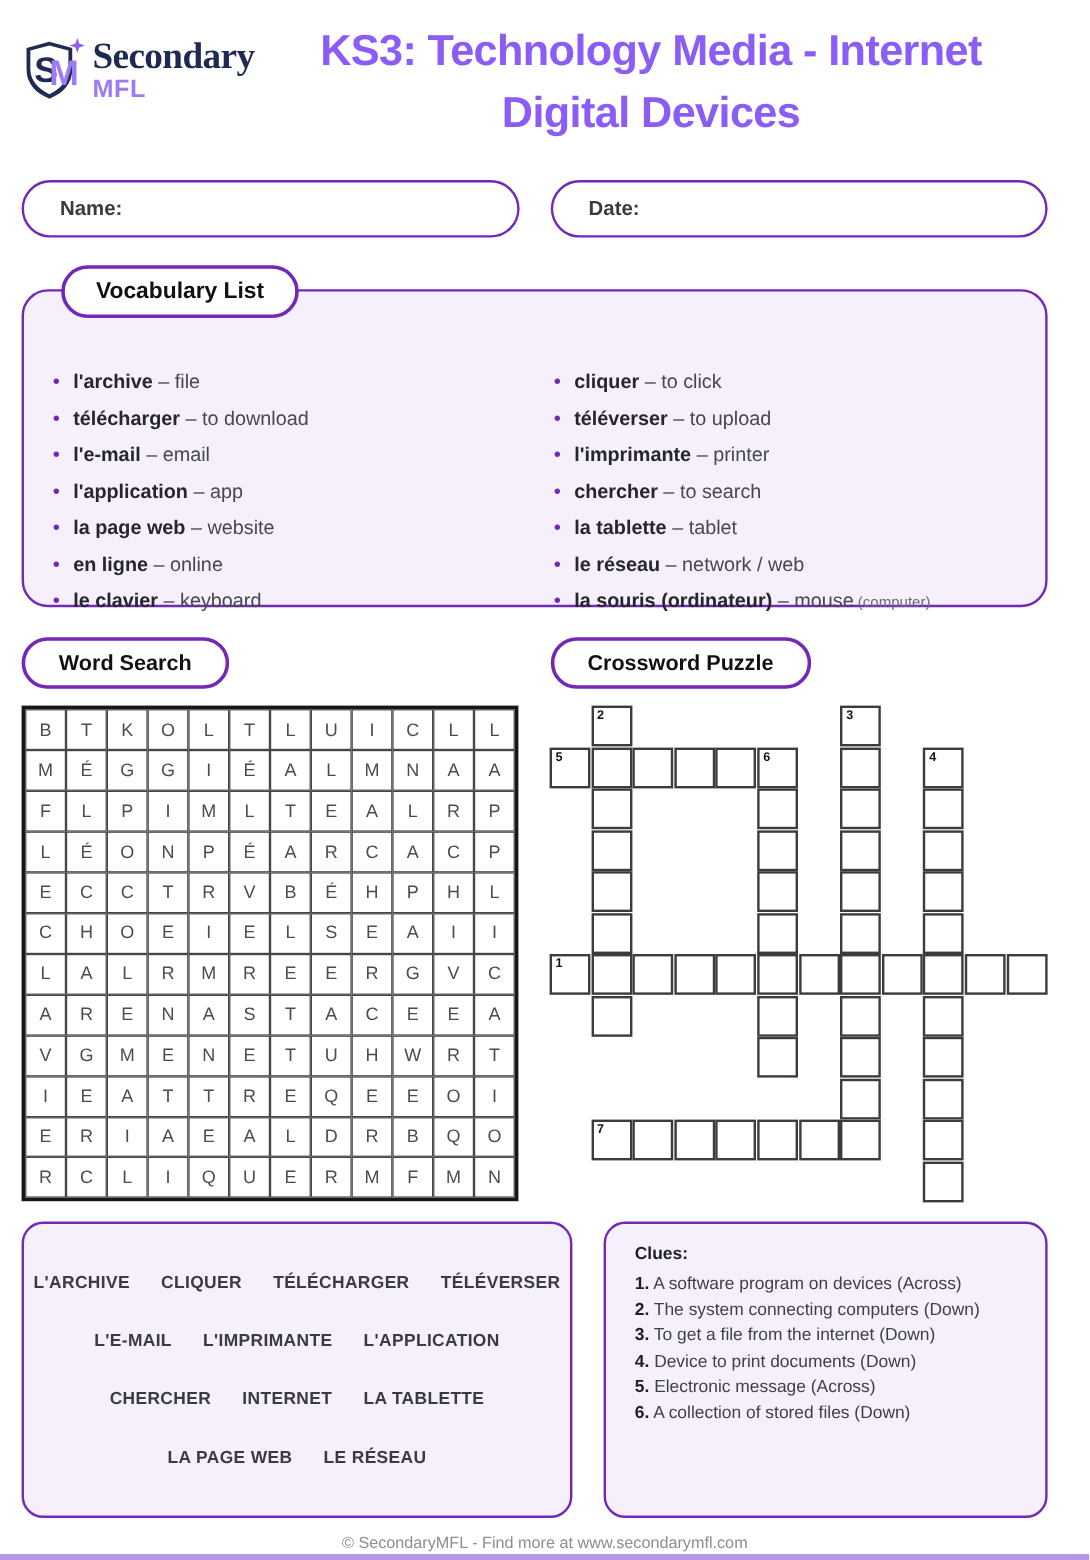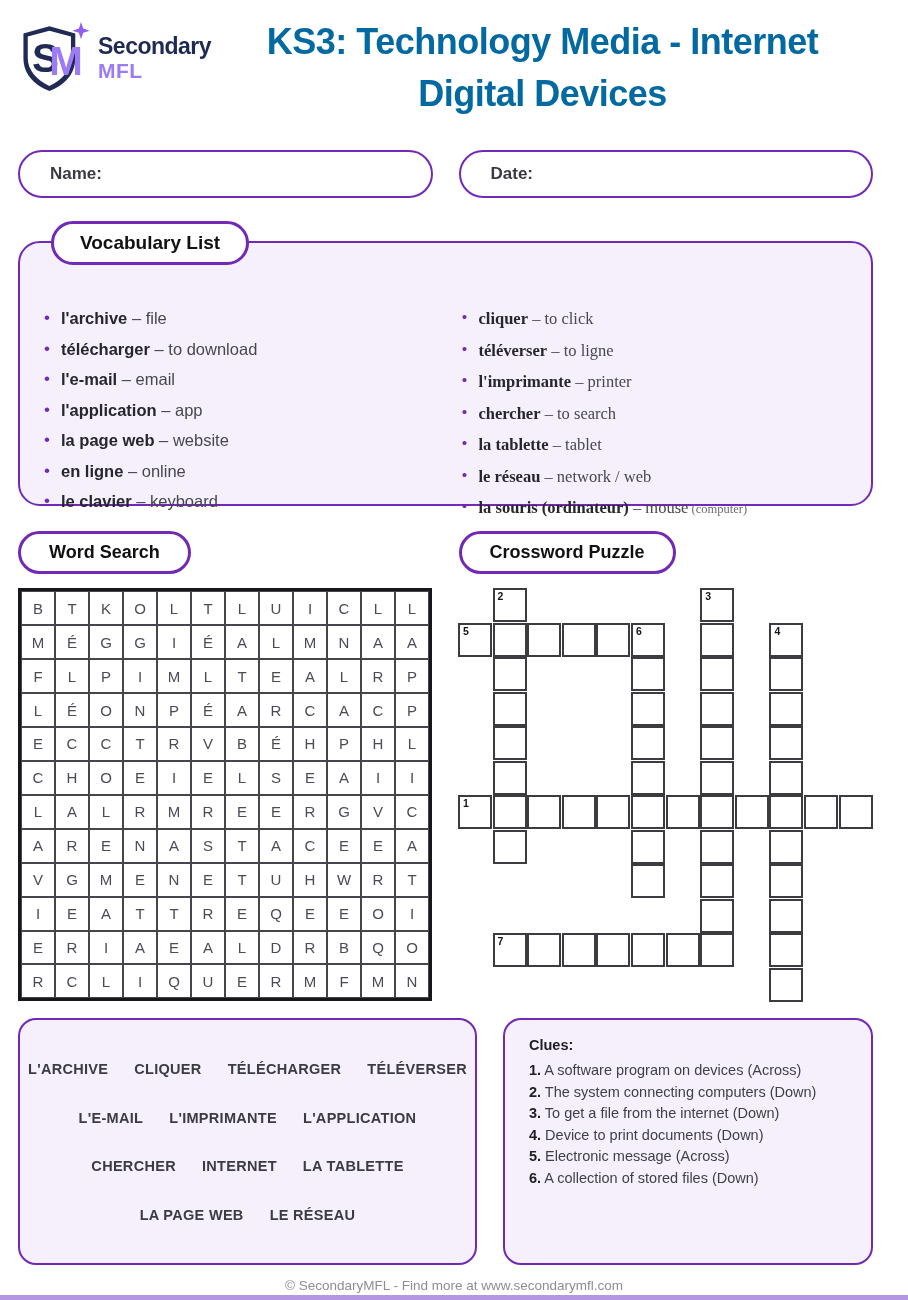--- a/index.html
+++ b/index.html
@@ -8,36 +8,36 @@
     --navy:#1f2a52;
     --logo-purple:#9d7bf4;
   }
   html,body{margin:0;padding:0;background:#fff;}
   .page{width:908px;height:1300px;position:relative;font-family:"Liberation Sans",sans-serif;background:#fff;overflow:hidden;}
 
   
   .header{display:flex;align-items:flex-start;padding:14px 35px 0 20px;}
   .logo{display:flex;align-items:center;width:192px;flex:none;padding-top:8px;}
   .brand{margin-left:2px;line-height:1;}
-  .brand-top{font-weight:bold;font-size:23px;color:var(--navy);letter-spacing:-0.5px;}
+  .brand-top{font-weight:bold;font-size:31px;color:var(--navy);letter-spacing:-0.5px;font-family:Liberation Serif, serif;}
   .brand-bottom{font-weight:bold;font-size:21px;color:var(--logo-purple);margin-top:2px;letter-spacing:0.5px;}
-  .title{flex:1;text-align:center;font-weight:bold;font-size:36px;color:#0369a1;line-height:1.45;padding-top:2px;letter-spacing:-0.5px;}
+  .title{flex:1;text-align:center;font-weight:bold;font-size:36px;color:#8b5cf6;line-height:1.45;padding-top:2px;letter-spacing:-0.5px;}
 
   
   .fields-row{display:flex;gap:26px;margin:30px 35px 0 18px;}
   .field-box{flex:1;height:48px;border:2.5px solid var(--accent);border-radius:24px;display:flex;align-items:center;padding-left:30px;background:#fff;box-sizing:border-box;}
   .field-label{font-size:17px;font-weight:bold;color:#3a3a40;}
 
   
   .vocab-section{position:relative;margin:43px 35px 0 18px;}
   .vocab-panel{background:var(--panel-bg);border:2px solid var(--accent);border-radius:22px;height:265px;box-sizing:border-box;padding:33px 18px 0 22px;}
   .heading-pill{position:absolute;top:-20px;left:33px;background:#fff;border:3px solid var(--accent);border-radius:22px;padding:8px 26px;font-size:19px;font-weight:bold;color:#111;}
   .vocab-cols{display:flex;margin-top:33px;}
   .vocab-col{list-style:none;margin:0;padding:0;flex:1;}
-  .vocab-col.right{padding-left:24px;font-family:Liberation Serif, serif;}
+  .vocab-col.right{padding-left:24px;}
   .vocab-col li{margin-bottom:11.5px;font-size:16.5px;color:#47474d;padding-left:19px;position:relative;}
   .vocab-col li::before{content:"\2022";color:var(--accent);position:absolute;left:2px;top:-1px;font-size:17px;}
   .term{font-weight:bold;color:#26262c;}
   .note{font-size:12.5px;color:#6d6d74;}
 
   
   .pills-row{display:flex;margin:25px 35px 0 18px;gap:26px;}
   .pill-wrap{flex:1;display:flex;justify-content:flex-start;}
   .section-pill{background:#fff;border:3px solid var(--accent);border-radius:22px;padding:8px 28px;font-size:18px;font-weight:bold;color:#111;}
 
@@ -104,21 +104,21 @@
             <li><span class="term">l'archive</span> – <span>file</span></li>
             <li><span class="term">télécharger</span> – <span>to download</span></li>
             <li><span class="term">l'e-mail</span> – <span>email</span></li>
             <li><span class="term">l'application</span> – <span>app</span></li>
             <li><span class="term">la page web</span> – <span>website</span></li>
             <li><span class="term">en ligne</span> – <span>online</span></li>
             <li><span class="term">le clavier</span> – <span>keyboard</span></li>
           </ul>
         <ul class="vocab-col right" id="vocab-right">
             <li><span class="term">cliquer</span> – <span>to click</span></li>
-            <li><span class="term">téléverser</span> – <span>to ligne</span></li>
+            <li><span class="term">téléverser</span> – <span>to upload</span></li>
             <li><span class="term">l'imprimante</span> – <span>printer</span></li>
             <li><span class="term">chercher</span> – <span>to search</span></li>
             <li><span class="term">la tablette</span> – <span>tablet</span></li>
             <li><span class="term">le réseau</span> – <span>network / web</span></li>
             <li><span class="term">la souris (ordinateur)</span> – <span>mouse</span><span class="note"> (computer)</span></li>
           </ul>
       </div>
     </div>
     <div class="heading-pill">Vocabulary List</div>
   </div>

